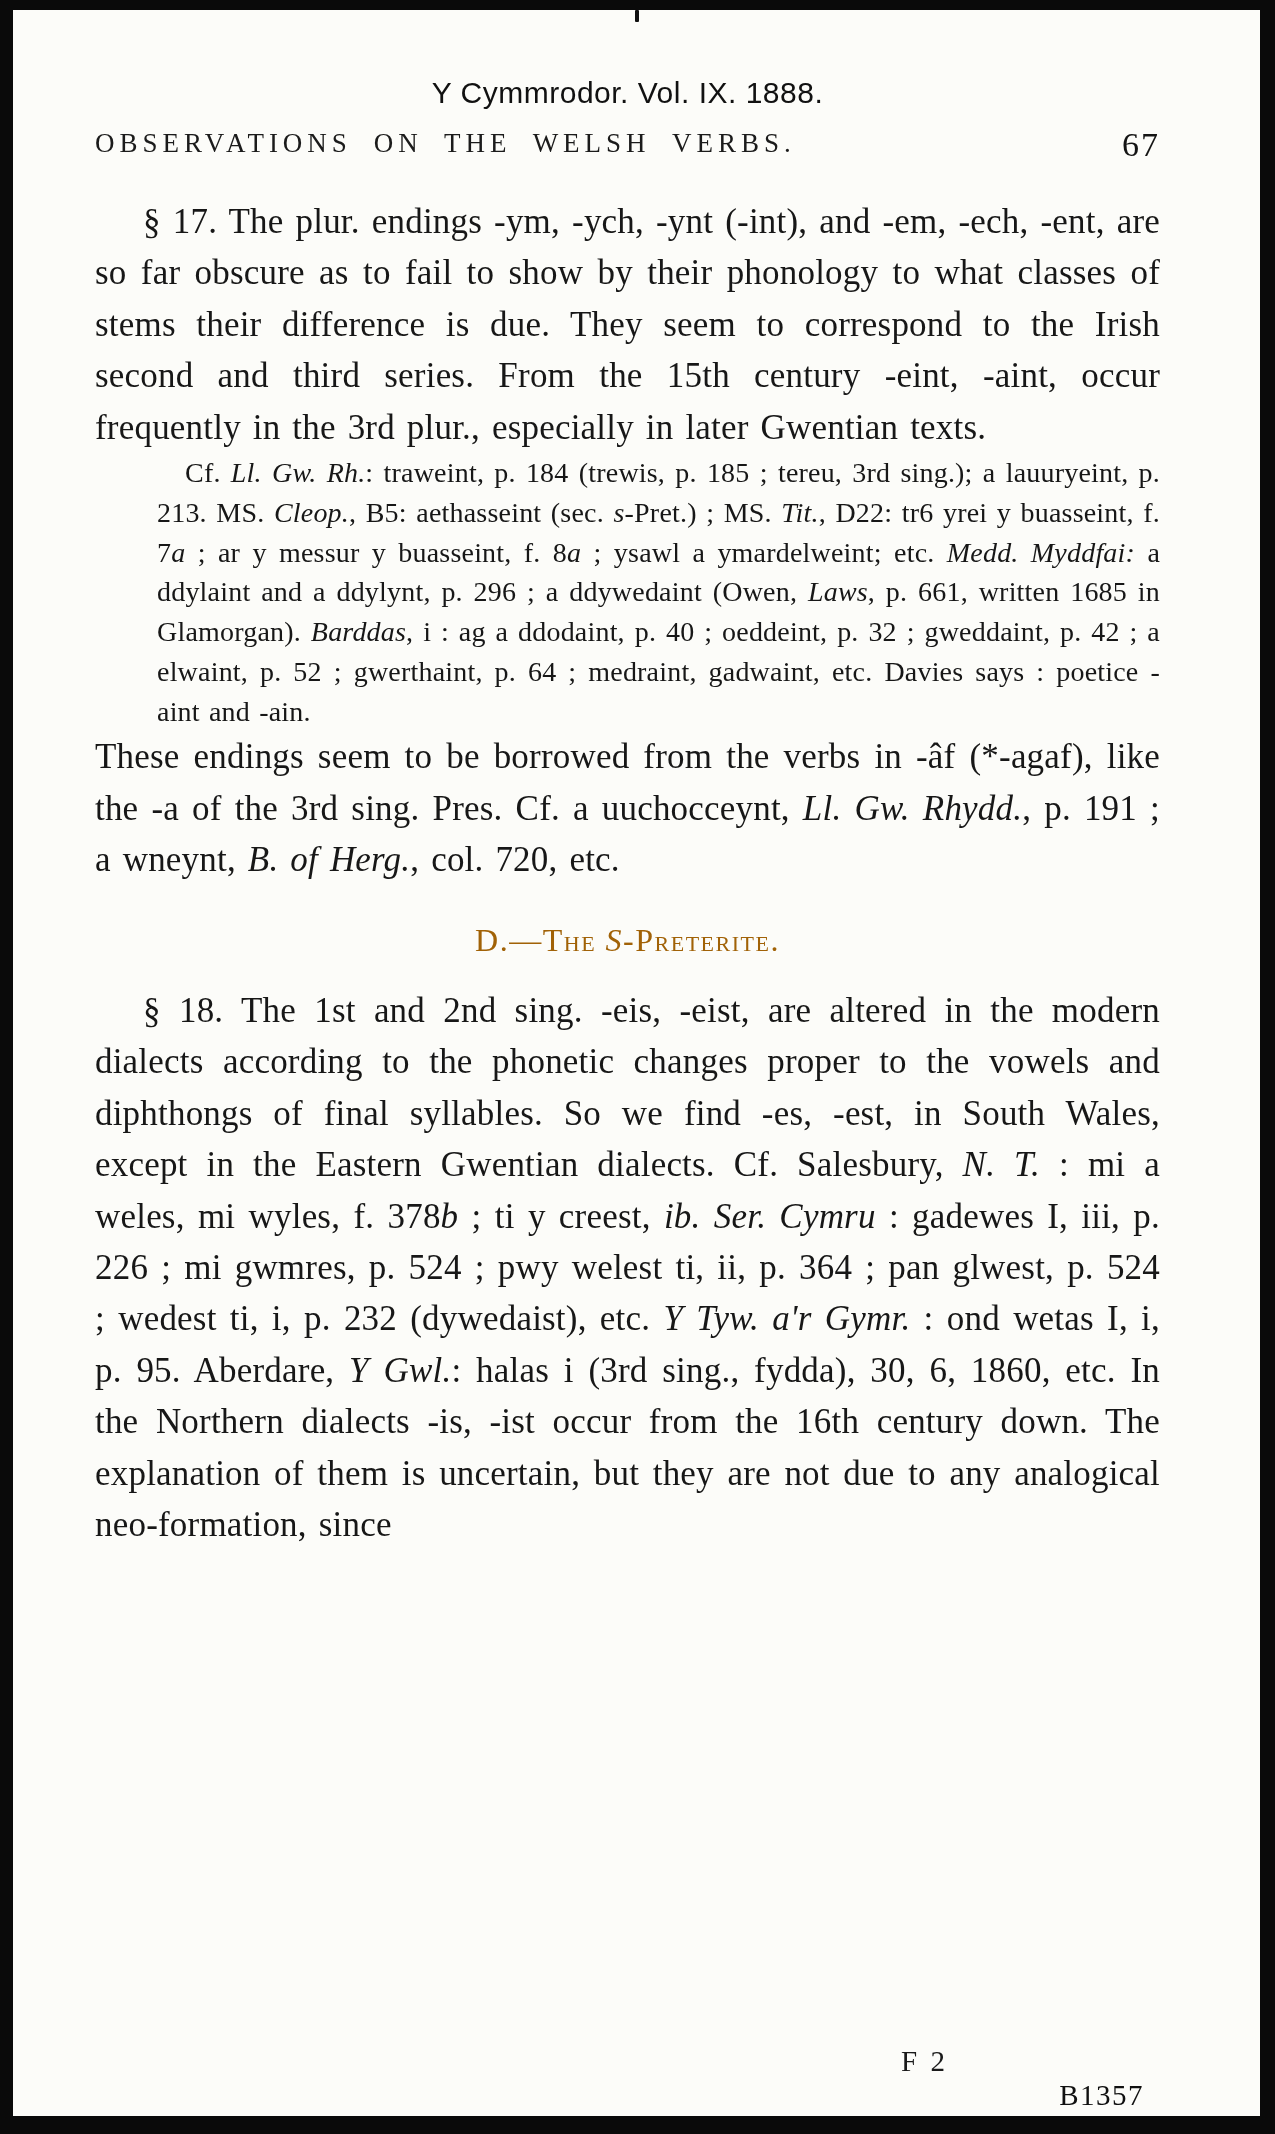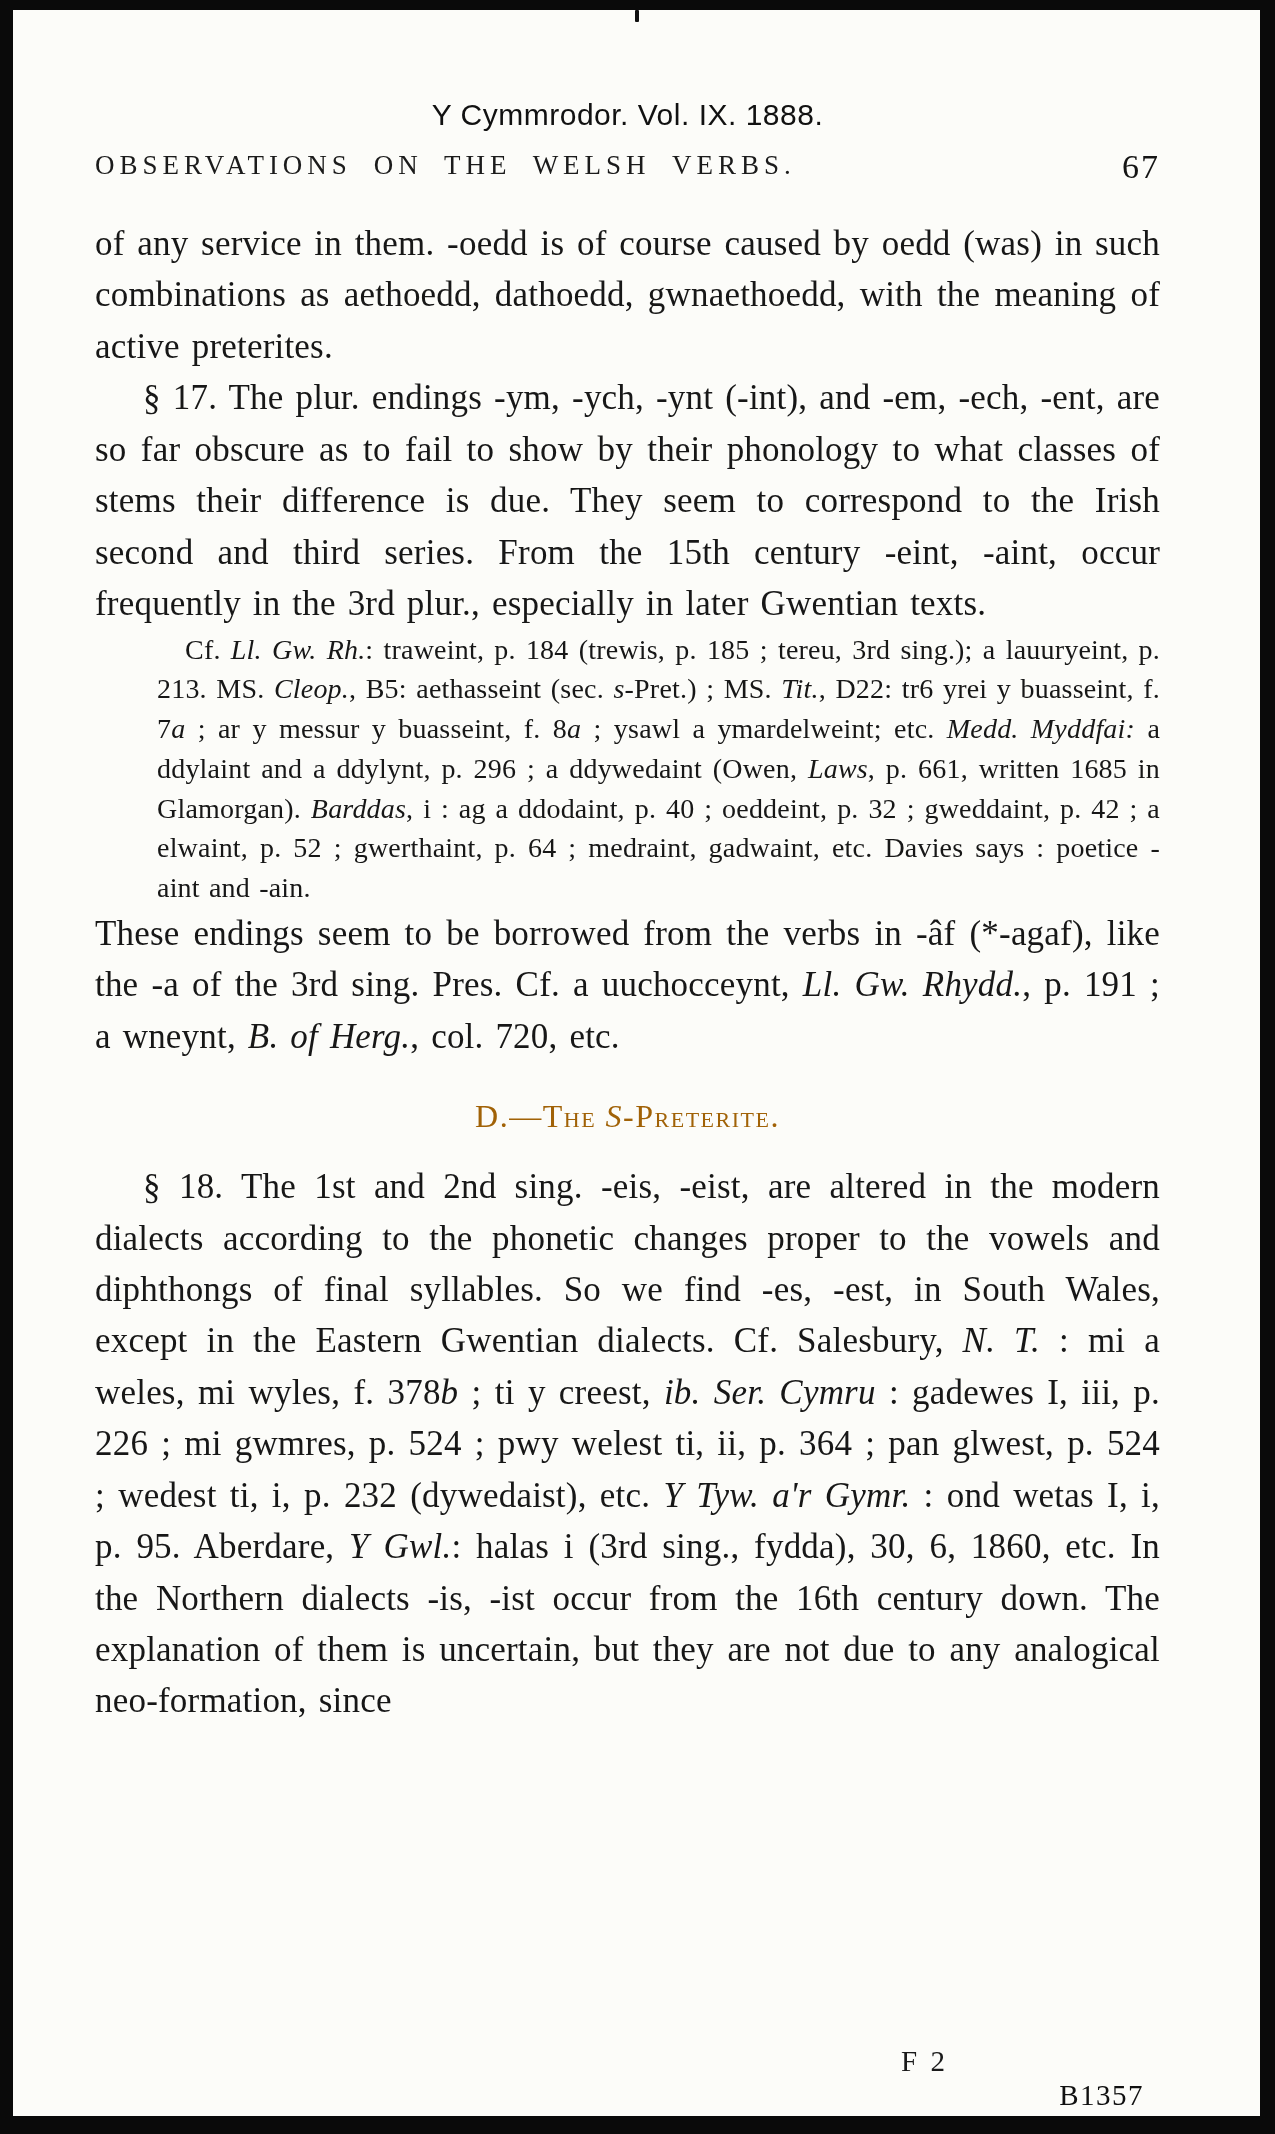--- a/index.html
+++ b/index.html
@@ -33,21 +33,21 @@
     position: absolute;
     top: 0;
     left: 50%;
     transform: translateX(-50%);
     width: 4px;
     height: 12px;
     background: #101010;
     border-radius: 1px;
   }
   .text-block {
-    padding: 54px 100px 0 82px;
+    padding: 32px 100px 0 82px;
   }
   .header-title {
     text-align: center;
     font-family: "Liberation Sans", sans-serif;
     font-size: 30px;
     letter-spacing: 0.5px;
     margin-top: 34px;
     color: #111;
   }
   .running-head-row {
@@ -132,21 +132,20 @@
 
     <div class="header-title">Y Cymmrodor. Vol. IX. 1888.</div>
 
     <div class="running-head-row">
       <div class="running-head">OBSERVATIONS ON THE WELSH VERBS.</div>
       <div class="page-number">67</div>
     </div>
 
     <div class="body-copy">
 
-      <p class="para"><span>of any service in them.  -oedd is of course caused by oedd (was) in such combinations as aethoedd, dathoedd, gwnaethoedd, with the meaning of active preterites.</span></p>
 
       <p class="para indent"><span>§ 17. The plur. endings -ym, -ych, -ynt (-int), and -em, -ech, -ent, are so far obscure as to fail to show by their phonology to what classes of stems their difference is due.  They seem to correspond to the Irish second and third series.  From the 15th century -eint, -aint, occur frequently in the 3rd plur., especially in later Gwentian texts.</span></p>
 
       <p class="para small"><span>Cf. </span><span class="it">Ll. Gw. Rh.</span><span>: traweint, p. 184 (trewis, p. 185 ; tereu, 3rd sing.); a lauuryeint, p. 213.  MS. </span><span class="it">Cleop.</span><span>, B5: aethasseint (sec. </span><span class="it">s</span><span>-Pret.) ; MS. </span><span class="it">Tit.</span><span>, D22: tr6 yrei y buasseint, f. 7</span><span class="it">a</span><span> ; ar y messur y buasseint, f. 8</span><span class="it">a</span><span> ; ysawl a ymardelweint; etc.  </span><span class="it">Medd. Myddfai:</span><span> a ddylaint and a ddylynt, p. 296 ; a ddywedaint (Owen, </span><span class="it">Laws</span><span>, p. 661, written 1685 in Glamorgan).  </span><span class="it">Barddas</span><span>, i : ag a ddodaint, p. 40 ; oeddeint, p. 32 ; gweddaint, p. 42 ; a elwaint, p. 52 ; gwerthaint, p. 64 ; medraint, gadwaint, etc.  Davies says : poetice -aint and -ain.</span></p>
 
       <p class="para"><span>These endings seem to be borrowed from the verbs in -âf (*-agaf), like the -a of the 3rd sing. Pres.  Cf. a uuchocceynt, </span><span class="it">Ll. Gw. Rhydd.</span><span>, p. 191 ; a wneynt, </span><span class="it">B. of Herg.</span><span>, col. 720, etc.</span></p>
 
       <h2 class="section-heading"><span>D.—T</span><span class="sc">he</span><span> </span><span class="it">S</span><span>-P</span><span class="sc">reterite</span><span>.</span></h2>
 
       <p class="para indent"><span>§ 18. The 1st and 2nd sing. -eis, -eist, are altered in the modern dialects according to the phonetic changes proper to the vowels and diphthongs of final syllables.  So we find -es, -est, in South Wales, except in the Eastern Gwentian dialects.  Cf. Salesbury, </span><span class="it">N. T.</span><span> : mi a weles, mi wyles, f. 378</span><span class="it">b</span><span> ; ti y creest, </span><span class="it">ib.</span><span>  </span><span class="it">Ser. Cymru</span><span> : gadewes I, iii, p. 226 ; mi gwmres, p. 524 ; pwy welest ti, ii, p. 364 ; pan glwest, p. 524 ; wedest ti, i, p. 232 (dywedaist), etc.  </span><span class="it">Y Tyw. a'r Gymr.</span><span> : ond wetas I, i, p. 95.  Aberdare, </span><span class="it">Y Gwl.</span><span>: halas i (3rd sing., fydda), 30, 6, 1860, etc.  In the Northern dialects -is, -ist occur from the 16th century down.  The explanation of them is uncertain, but they are not due to any analogical neo-formation, since</span></p>

